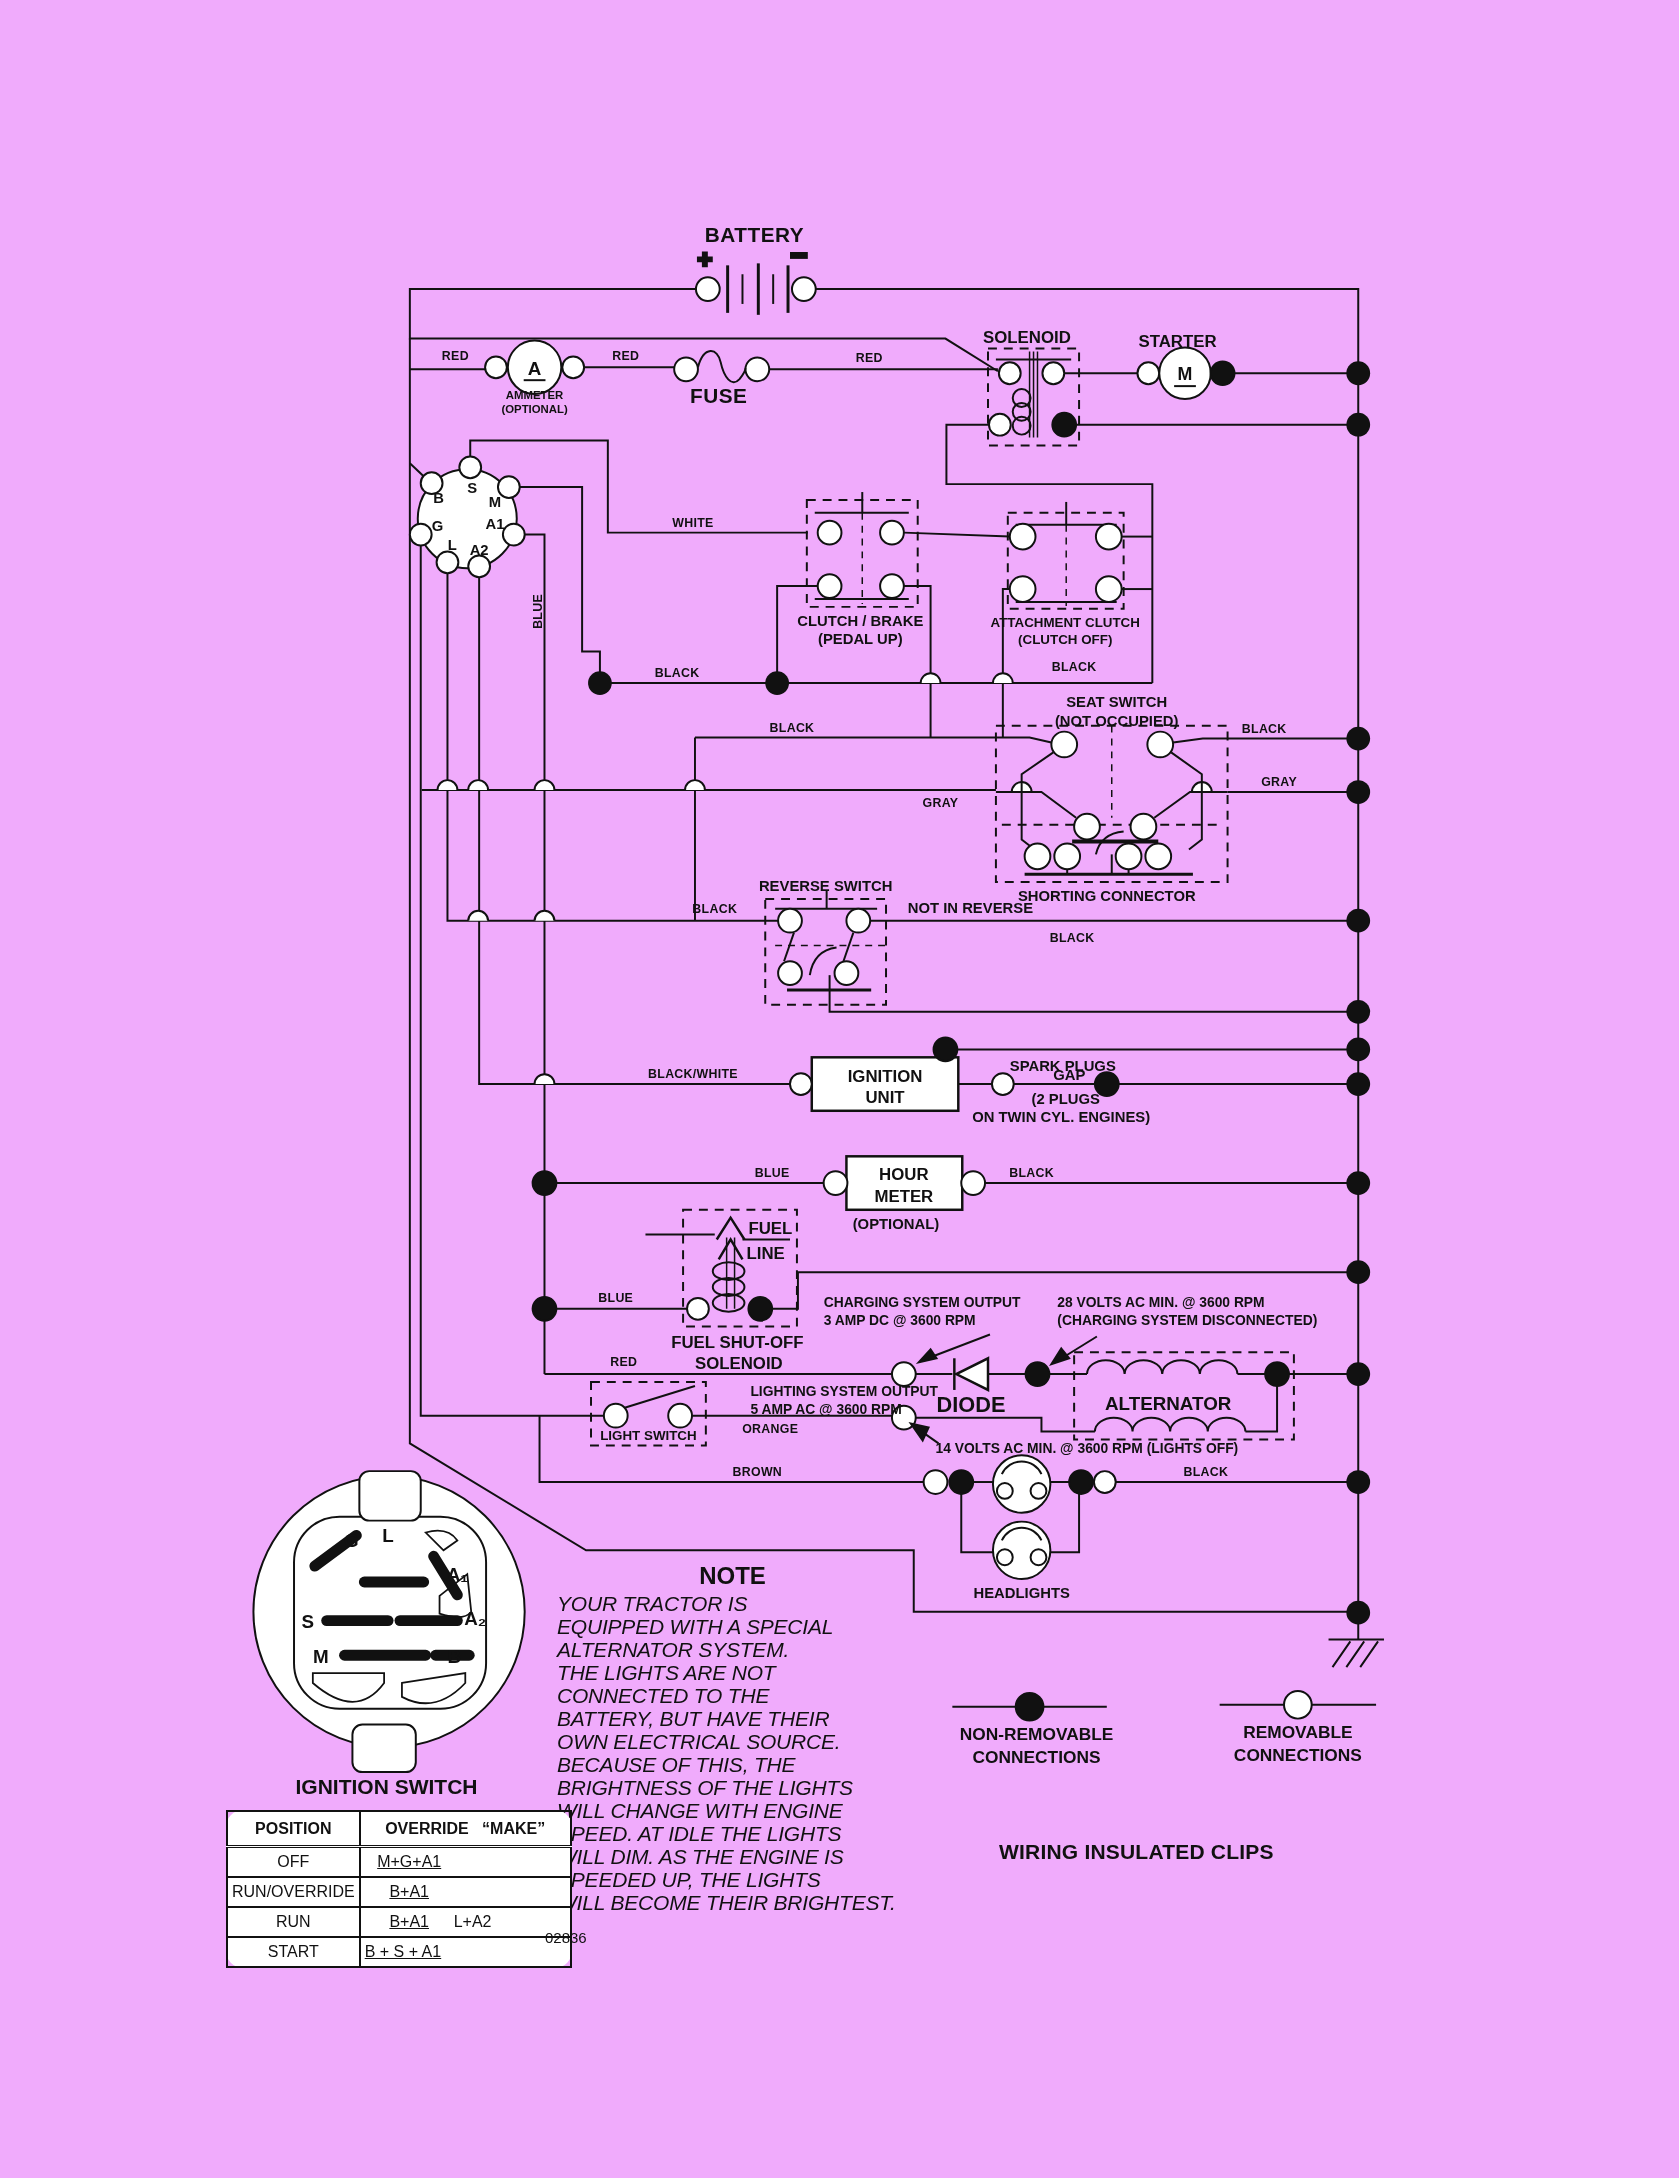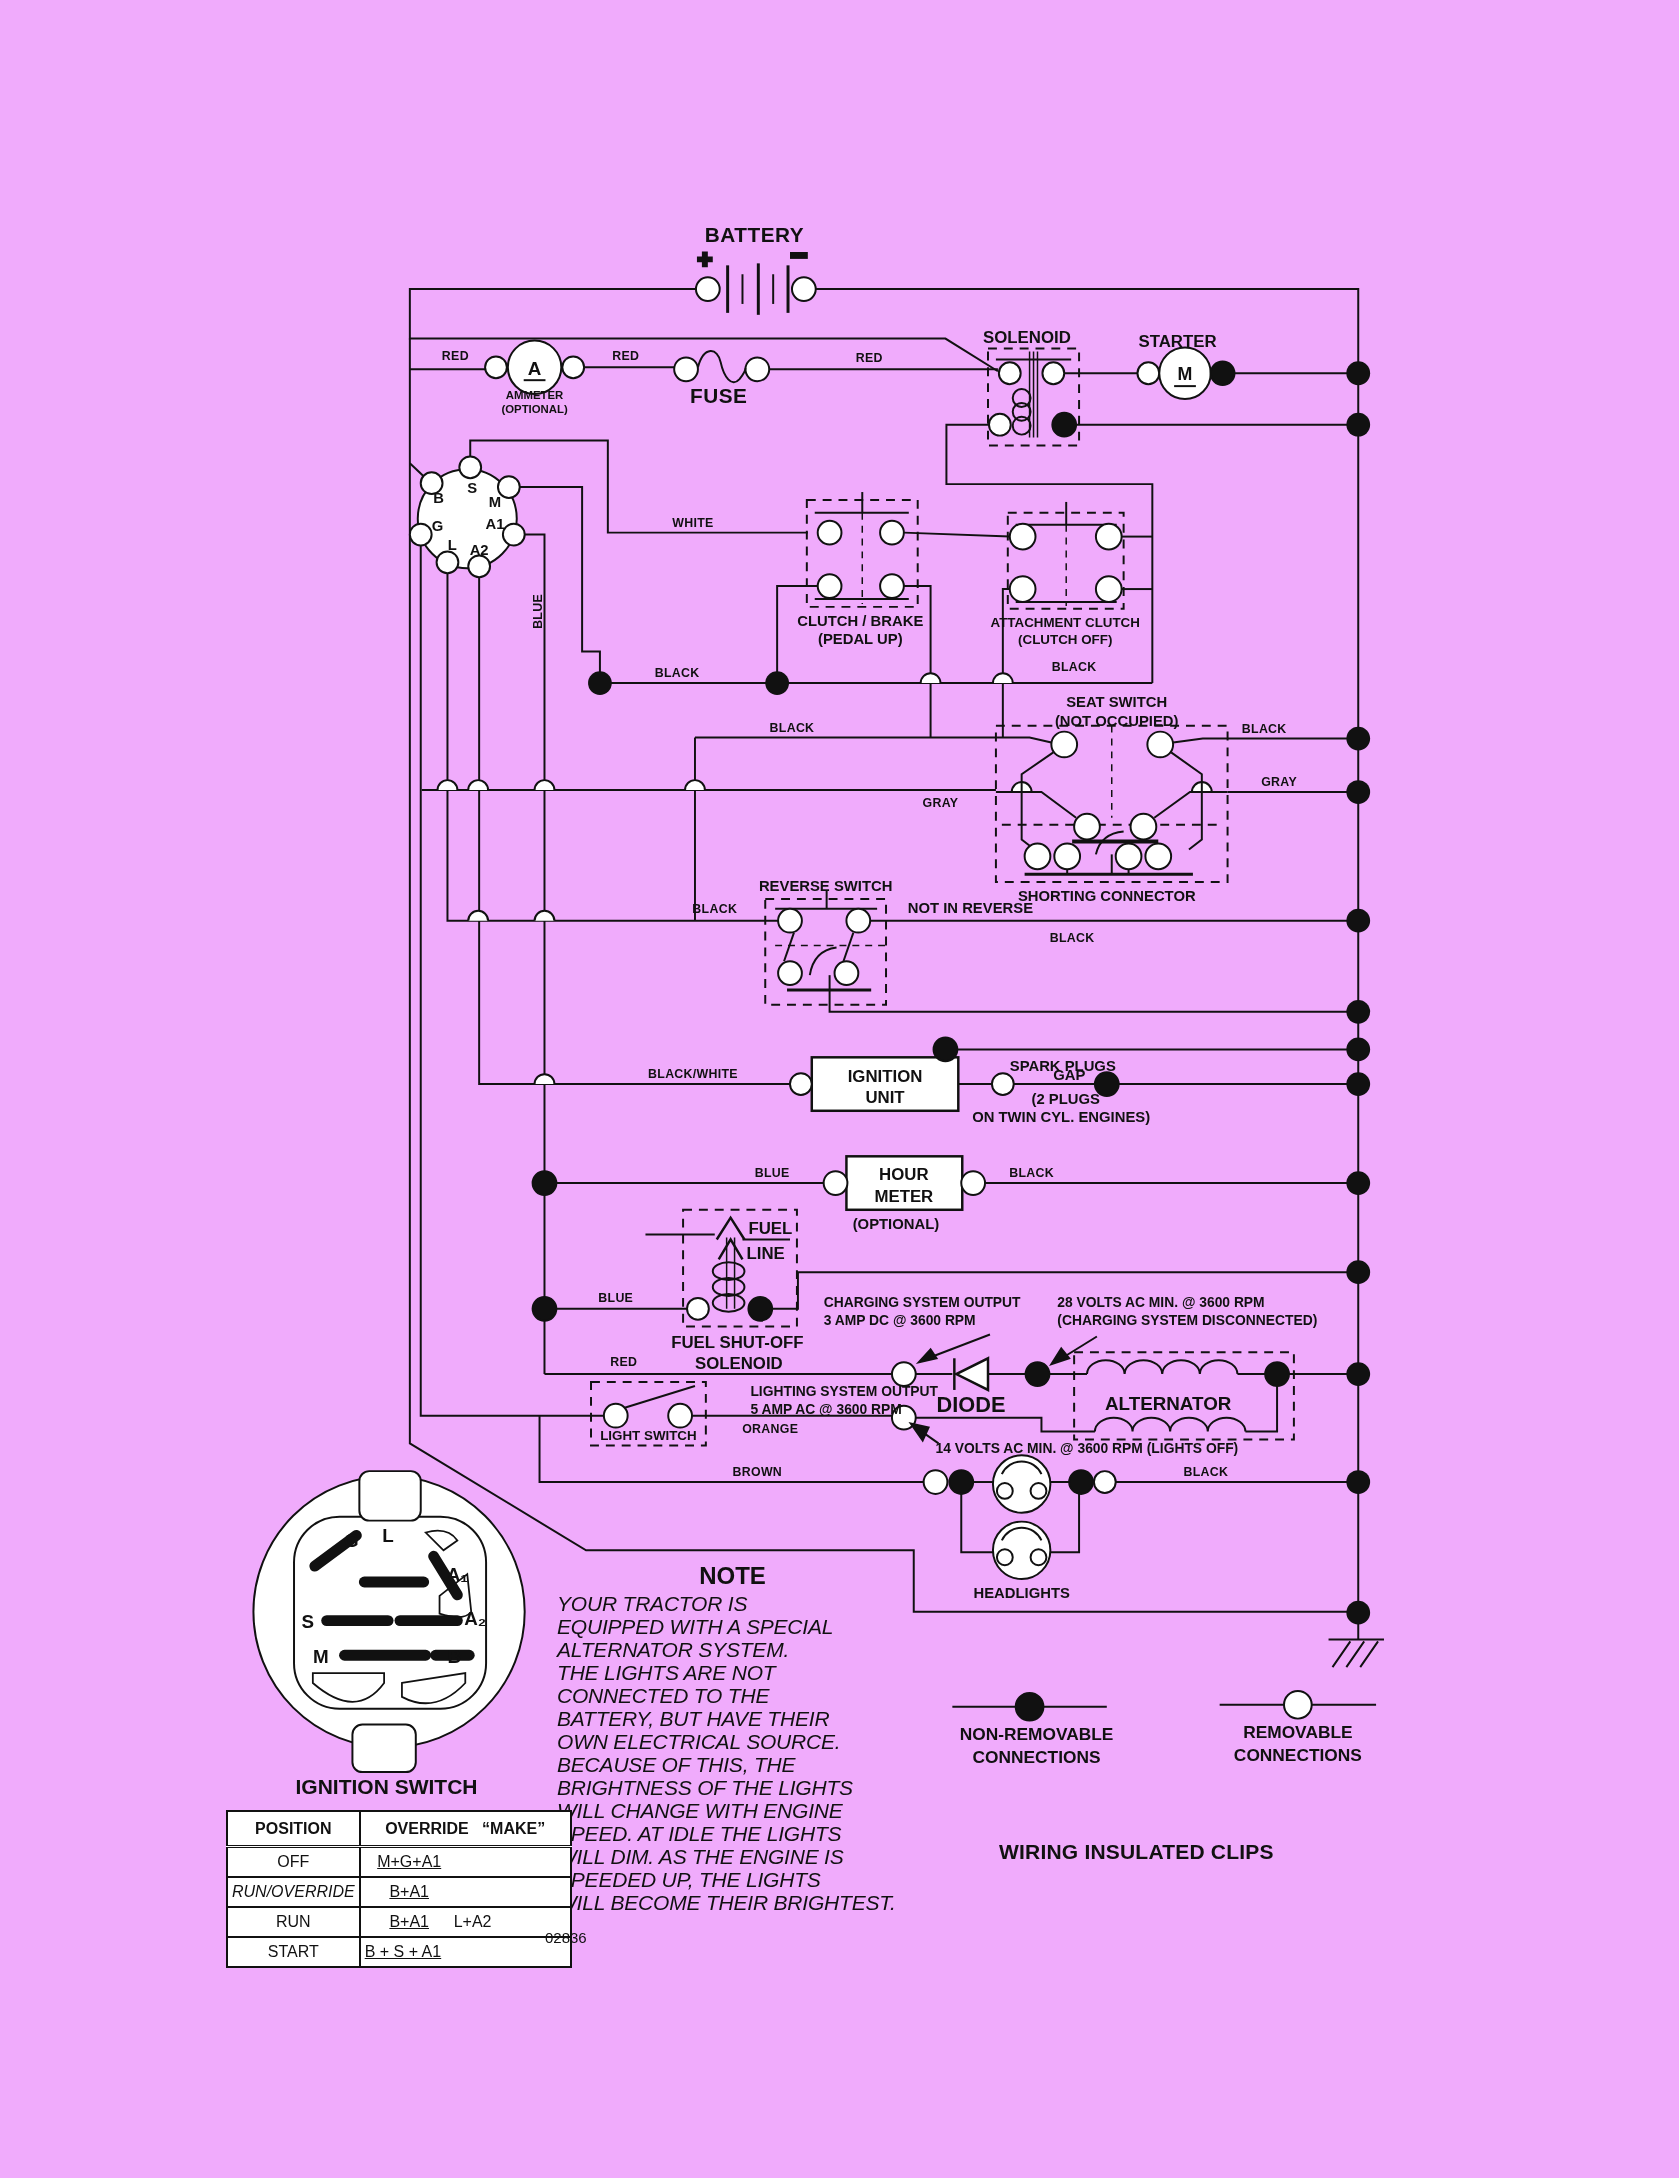--- a/index.html
+++ b/index.html
@@ -12,26 +12,26 @@
   .big{font-size:21px;font-weight:bold;letter-spacing:.5px;}
   .term{font-size:15px;font-weight:bold;}
   .dterm{font-size:19px;font-weight:bold;}
   .ov{position:absolute;white-space:pre-line;}
   .note-title{left:579px;top:1562px;width:307px;text-align:center;font-size:24px;font-weight:bold;}
   .note-body{left:557px;top:1592px;width:416px;font-size:21px;line-height:23px;letter-spacing:-0.2px;font-style:italic;}
   .clips{left:975px;top:1810px;width:446px;font-size:21px;line-height:28px;}
   .clips .t{font-weight:bold;letter-spacing:0.2px;margin-left:24px;margin-bottom:2px;}
   .igsw-title{left:238px;top:1775px;width:297px;text-align:center;font-size:21px;font-weight:bold;}
   .docnum{left:545px;top:1929px;font-size:15px;}
-  table.pos{position:absolute;left:226px;top:1810px;border-collapse:collapse;background:#fff;}
+  table.pos{position:absolute;left:226px;top:1810px;border-collapse:collapse;background:#fff;border-radius:17px;}
   table.pos td,table.pos th{border:2px solid #111;font-size:16px;padding:0 4px;text-align:center;
       font-family:"Liberation Sans",sans-serif;color:#111;}
   table.pos th{font-weight:bold;height:33px;border-bottom:3px double #111;}
   table.pos td{height:28px;}
-  td.small{font-size:12px;font-style:italic;}
+  td.small{font-size:12px;}
   .mk{display:inline-block;min-width:89px;text-align:center;text-decoration:underline;}
   .mk2{display:inline-block;width:69px;text-align:left;}
 </style>
 </head>
 <body>
 
 <div class="page">
 
 <svg width="1679" height="2178" viewBox="0 0 1696 2200">
   <g stroke="#111" stroke-width="2" fill="none">

